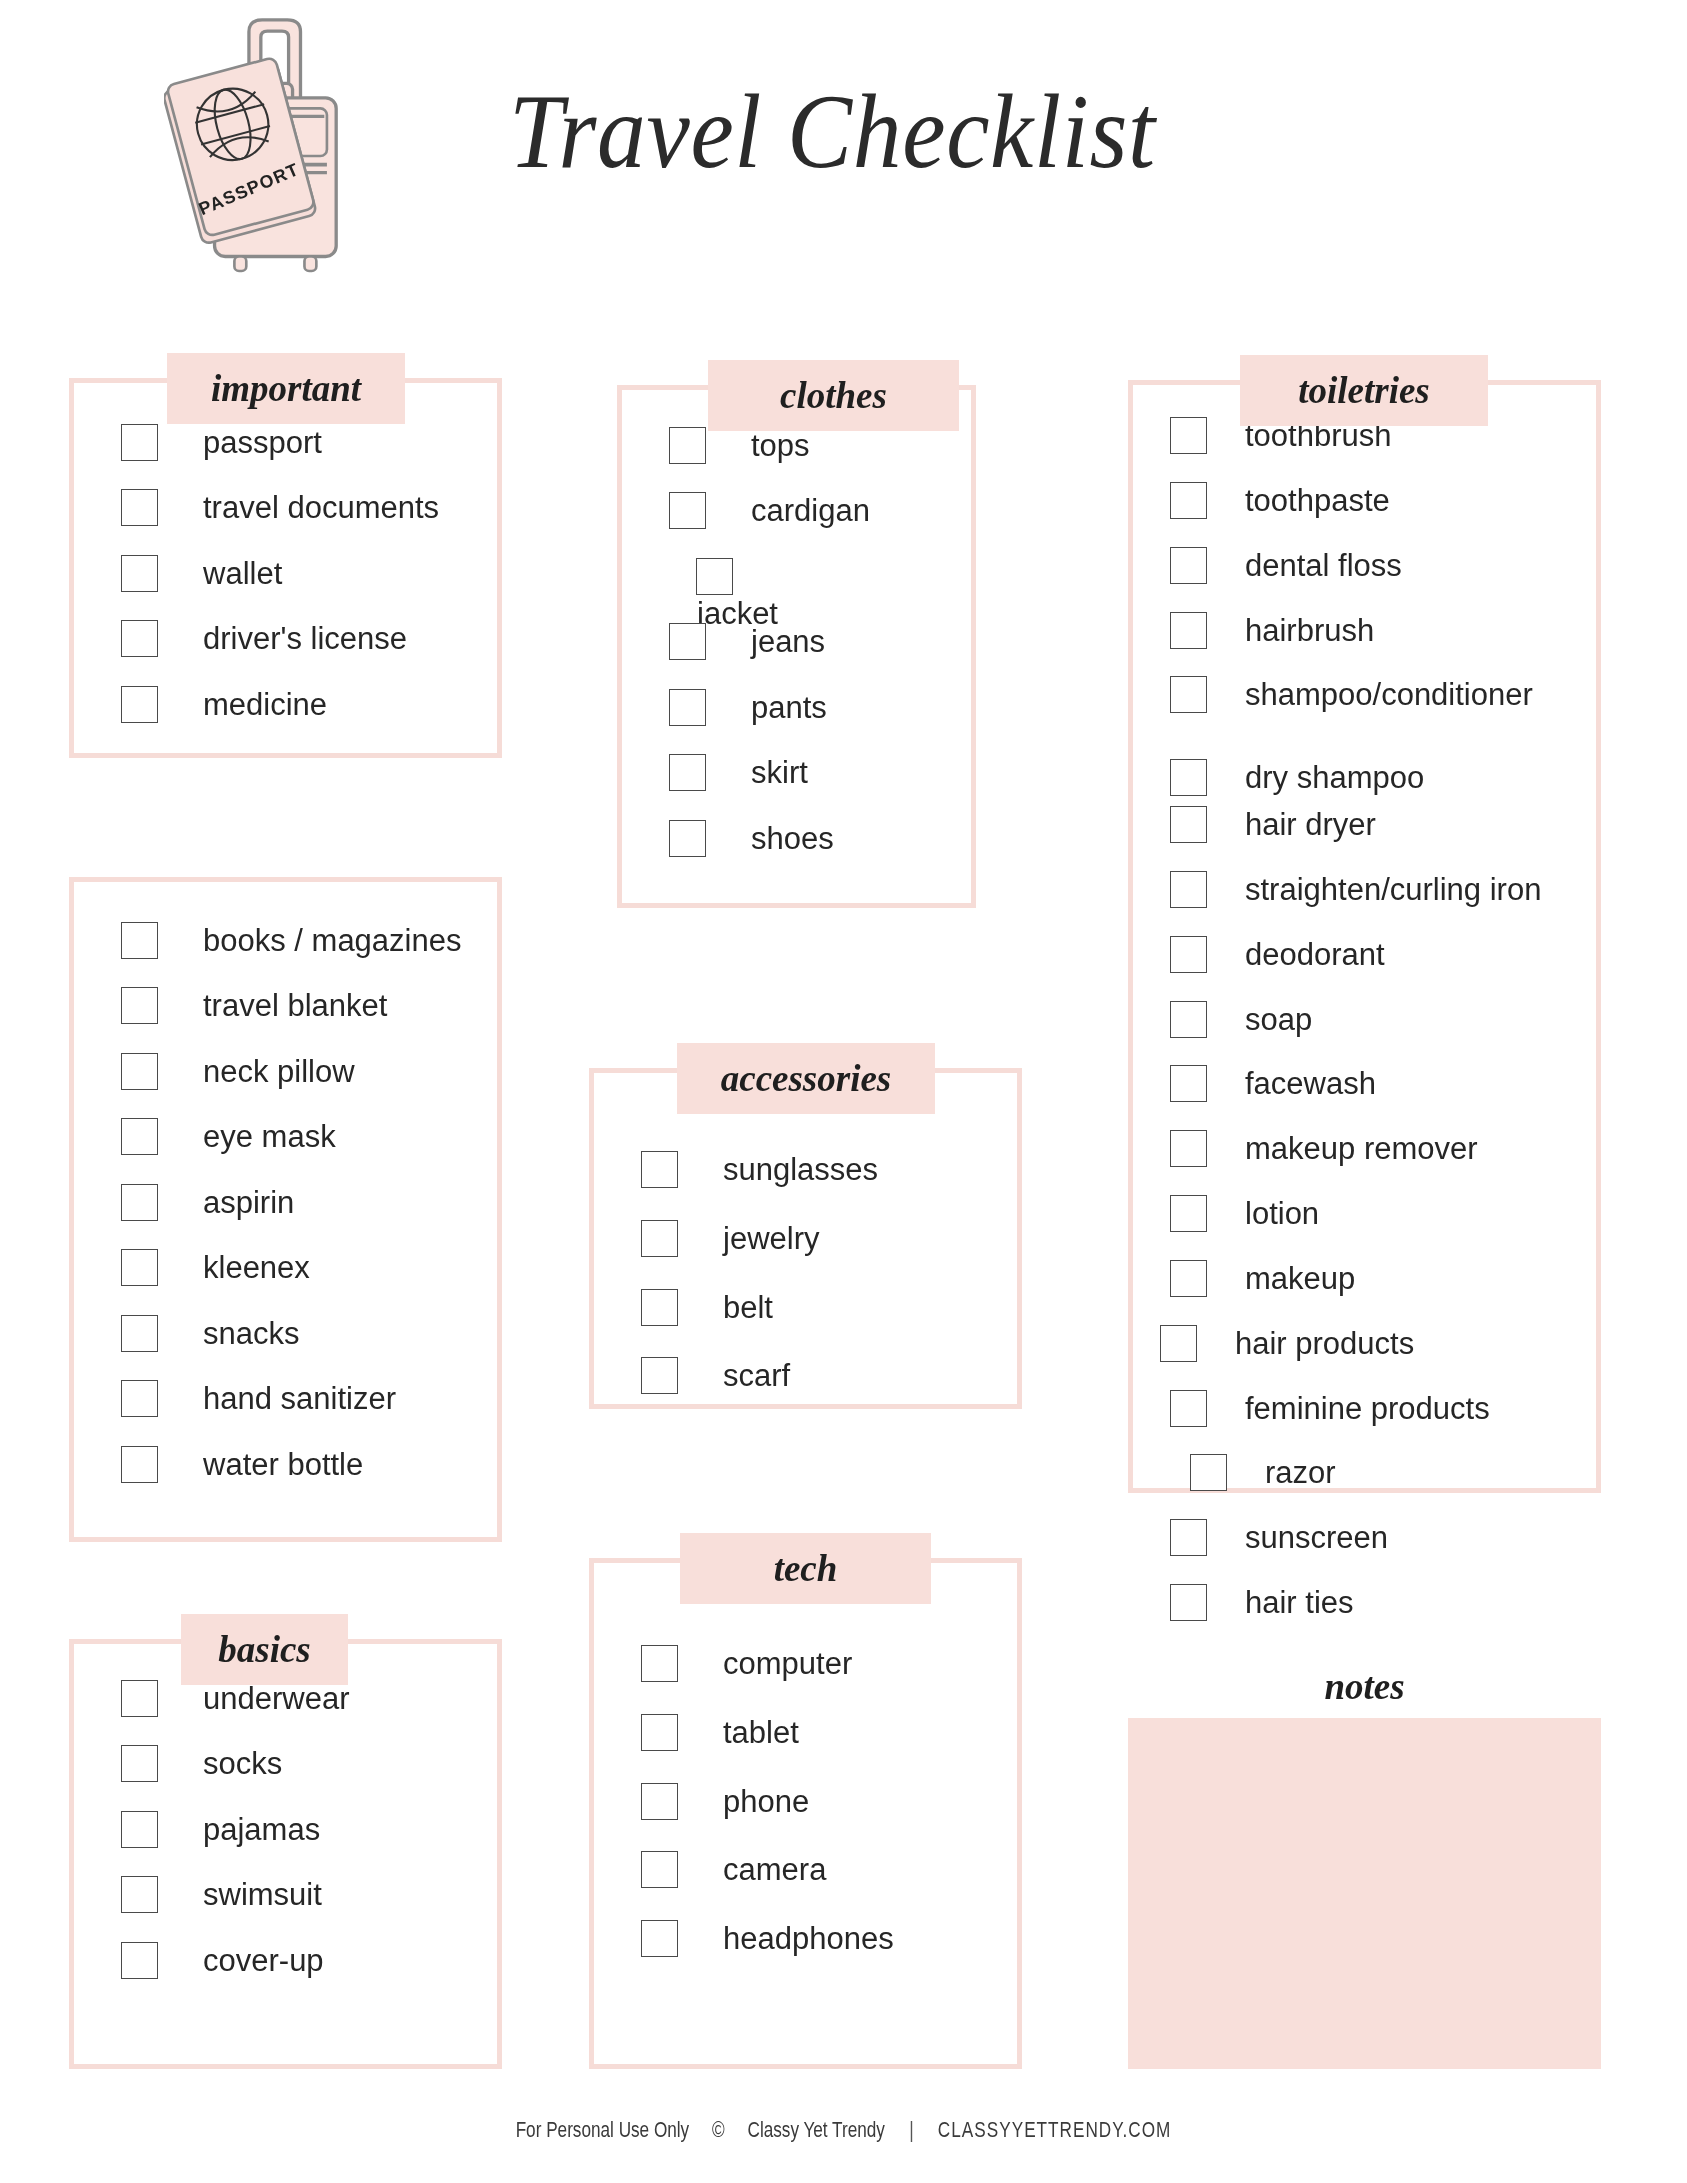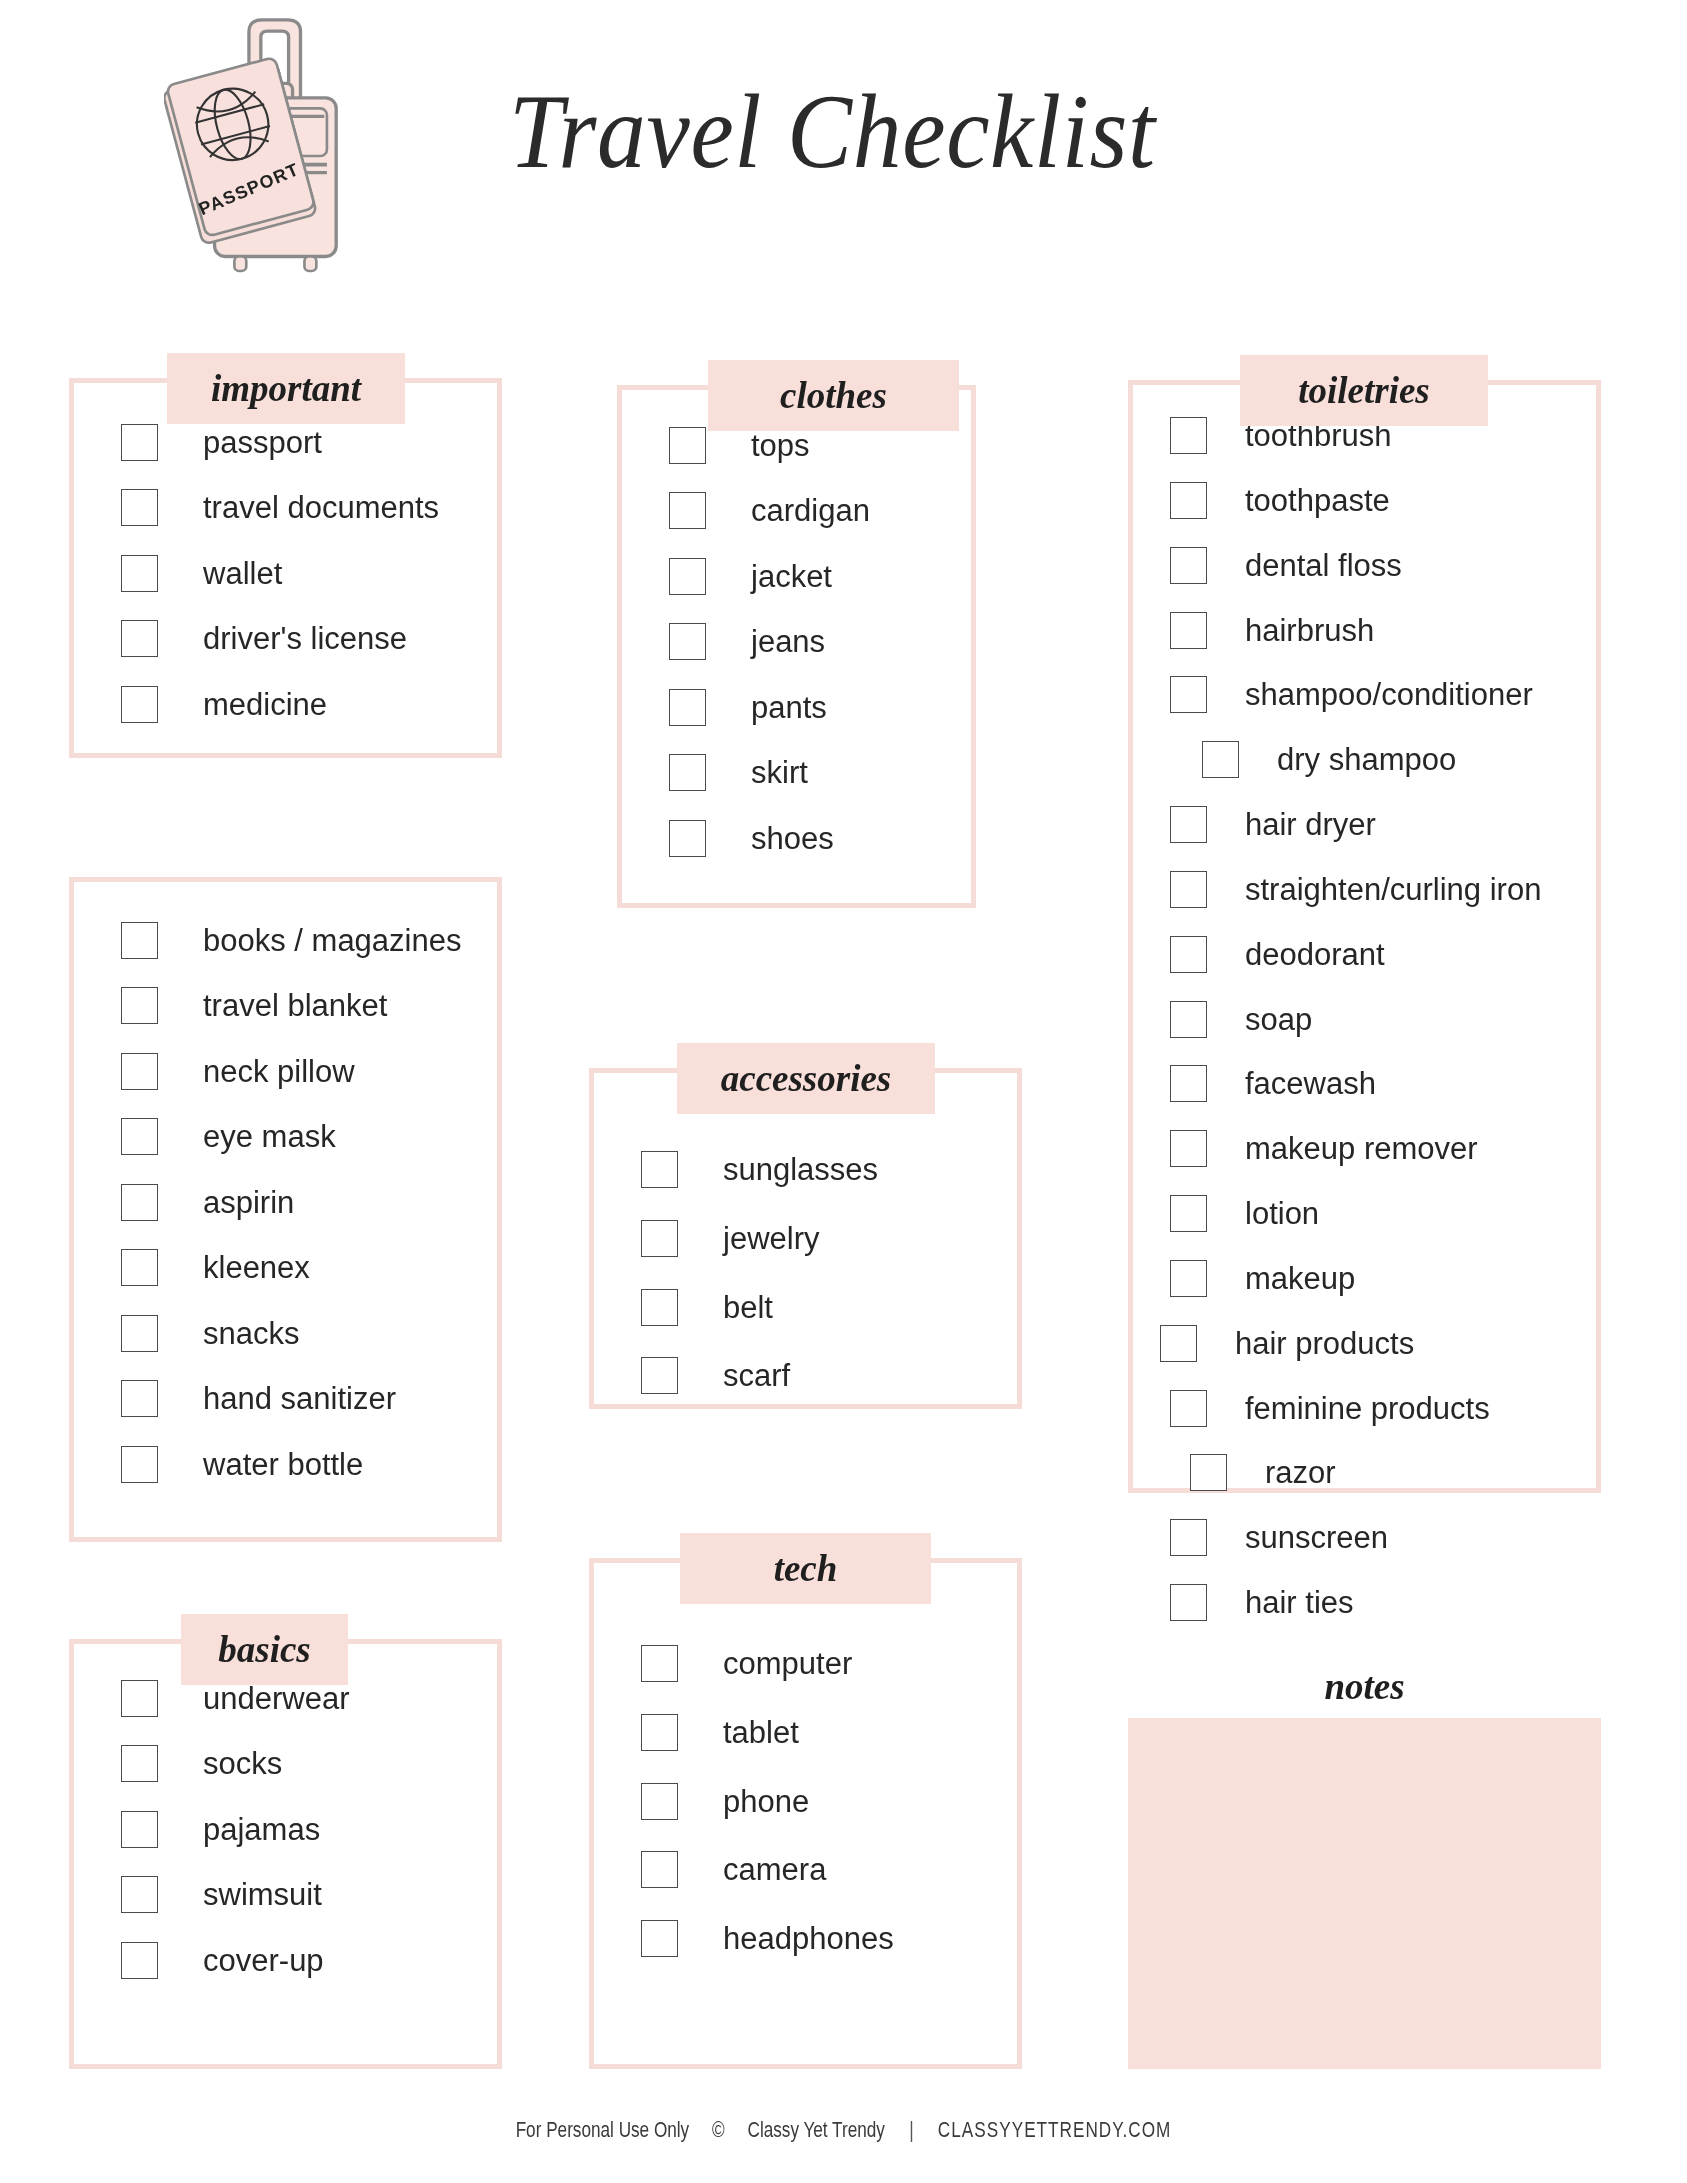--- a/index.html
+++ b/index.html
@@ -264,21 +264,21 @@
       </div>
       <div class="sec-list" style="top: 42px;">
         <div class="row" style="position: absolute; left: 52px; top: 0px;">
           <div class="cbox"></div>
           <div class="rlabel" style="margin-left: 45px;">tops</div>
         </div>
         <div class="row" style="position: absolute; left: 52px; top: 65px;">
           <div class="cbox"></div>
           <div class="rlabel" style="margin-left: 45px;">cardigan</div>
         </div>
-        <div class="row" style="position: absolute; left: 52px; top: 131px;">
+        <div class="row" style="position: absolute; left: 35px; top: 131px; flex-direction: column;">
           <div class="cbox"></div>
           <div class="rlabel" style="margin-left: 45px;">jacket</div>
         </div>
         <div class="row" style="position: absolute; left: 52px; top: 196px;">
           <div class="cbox"></div>
           <div class="rlabel" style="margin-left: 45px;">jeans</div>
         </div>
         <div class="row" style="position: absolute; left: 52px; top: 262px;">
           <div class="cbox"></div>
           <div class="rlabel" style="margin-left: 45px;">pants</div>
@@ -364,21 +364,21 @@
           <div class="rlabel" style="margin-left: 38px;">dental floss</div>
         </div>
         <div class="row" style="position: absolute; left: 42px; top: 195px;">
           <div class="cbox"></div>
           <div class="rlabel" style="margin-left: 38px;">hairbrush</div>
         </div>
         <div class="row" style="position: absolute; left: 42px; top: 259px;">
           <div class="cbox"></div>
           <div class="rlabel" style="margin-left: 38px;">shampoo/conditioner</div>
         </div>
-        <div class="row" style="position: absolute; left: 42px; top: 324px; margin-left: 32px;">
+        <div class="row" style="position: absolute; left: 42px; top: 342px;">
           <div class="cbox"></div>
           <div class="rlabel" style="margin-left: 38px;">dry shampoo</div>
         </div>
         <div class="row" style="position: absolute; left: 42px; top: 389px;">
           <div class="cbox"></div>
           <div class="rlabel" style="margin-left: 38px;">hair dryer</div>
         </div>
         <div class="row" style="position: absolute; left: 42px; top: 454px;">
           <div class="cbox"></div>
           <div class="rlabel" style="margin-left: 38px;">straighten/curling iron</div>

